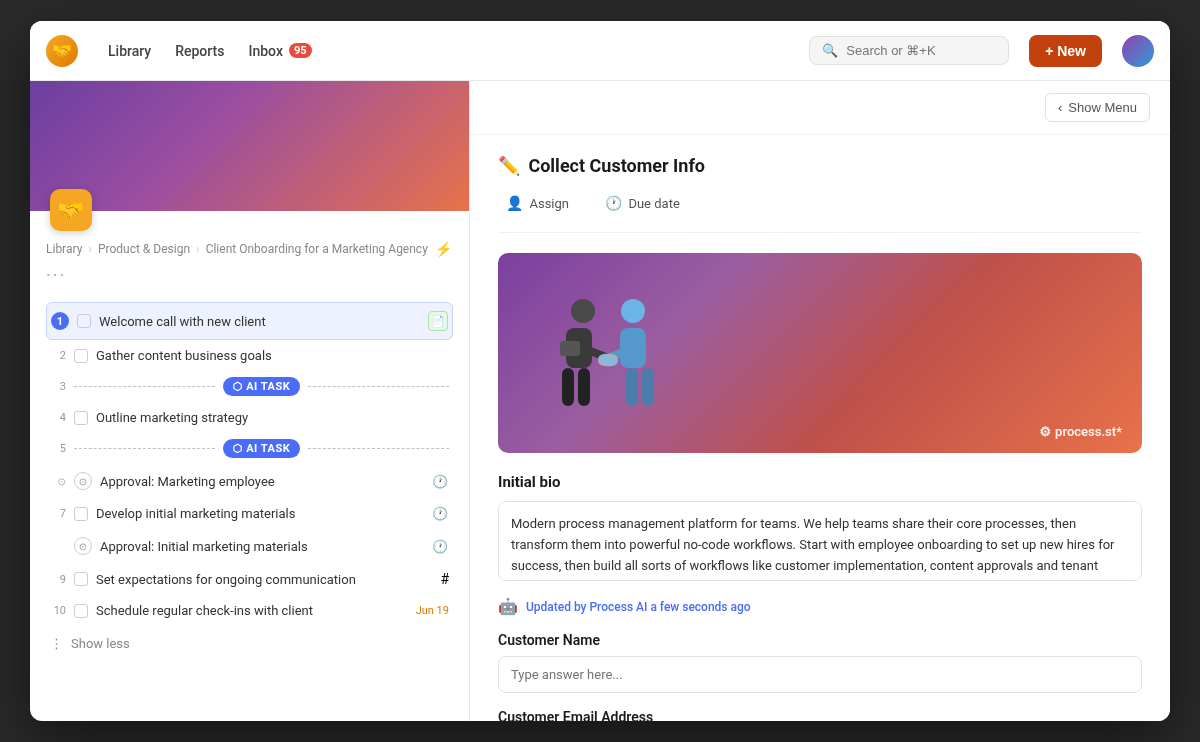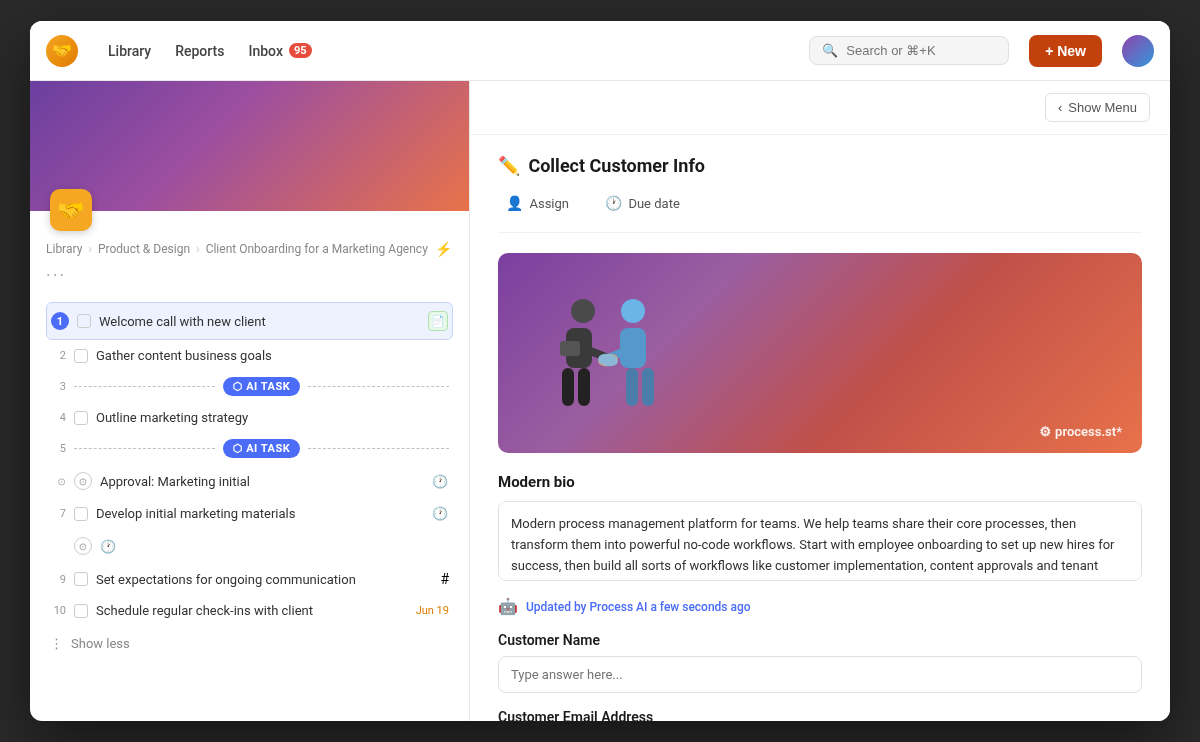--- a/index.html
+++ b/index.html
@@ -517,34 +517,35 @@
           <div class="ai-task-row">
             <div class="task-num">5</div>
             <div class="ai-task-line"></div>
             <div class="ai-task-badge">⬡ AI TASK</div>
             <div class="ai-task-line"></div>
           </div>
 
           <div class="task-item">
             <div class="task-num" style="font-size:10px;color:#aaa;width:16px;">⊙</div>
             <div class="approval-icon">⊙</div>
-            <span class="task-label">Approval: Marketing initial</span>
+            <span class="task-label">Approval: Marketing employee</span>
             <div class="task-badge-clock">🕐</div>
           </div>
 
           <div class="task-item">
             <div class="task-num">7</div>
             <div class="task-checkbox"></div>
             <span class="task-label">Develop initial marketing materials</span>
             <div class="task-badge-clock">🕐</div>
           </div>
 
           <div class="task-item">
             <div style="width:16px;flex-shrink:0;"></div>
             <div class="approval-icon">⊙</div>
+            <span class="task-label">Approval: Initial marketing materials</span>
             <div class="task-badge-clock">🕐</div>
           </div>
 
           <div class="task-item">
             <div class="task-num">9</div>
             <div class="task-checkbox"></div>
             <span class="task-label">Set expectations for ongoing communication</span>
             <div class="task-badge-slack">#</div>
           </div>
 
@@ -608,21 +609,21 @@
 
             <ellipse cx="80" cy="87" rx="10" ry="6" fill="#c8a87a" transform="rotate(-10 80 87)"></ellipse>
             <ellipse cx="80" cy="87" rx="10" ry="6" fill="#8cb8d8" transform="rotate(10 80 87)"></ellipse>
           </svg>
           <div class="onboarding-logo">
             <span>⚙</span>
             <span>process.st*</span>
           </div>
         </div>
         
-        <div class="section-title">Modern bio</div>
+        <div class="section-title">Initial bio</div>
         <textarea class="text-area-field" readonly="" style="">Modern process management platform for teams. We help teams share their core processes, then transform them into powerful no-code workflows. Start with employee onboarding to set up new hires for success, then build all sorts of workflows like customer implementation, content approvals and tenant screening.</textarea>
         
         <div class="ai-update-row">
           <span class="ai-update-icon">🤖</span>
           <span class="ai-update-text">Updated by Process AI a few seconds ago</span>
         </div>
         
         <div class="input-label">Customer Name</div>
         <input type="text" class="text-input-field" placeholder="Type answer here..." style="">
         

